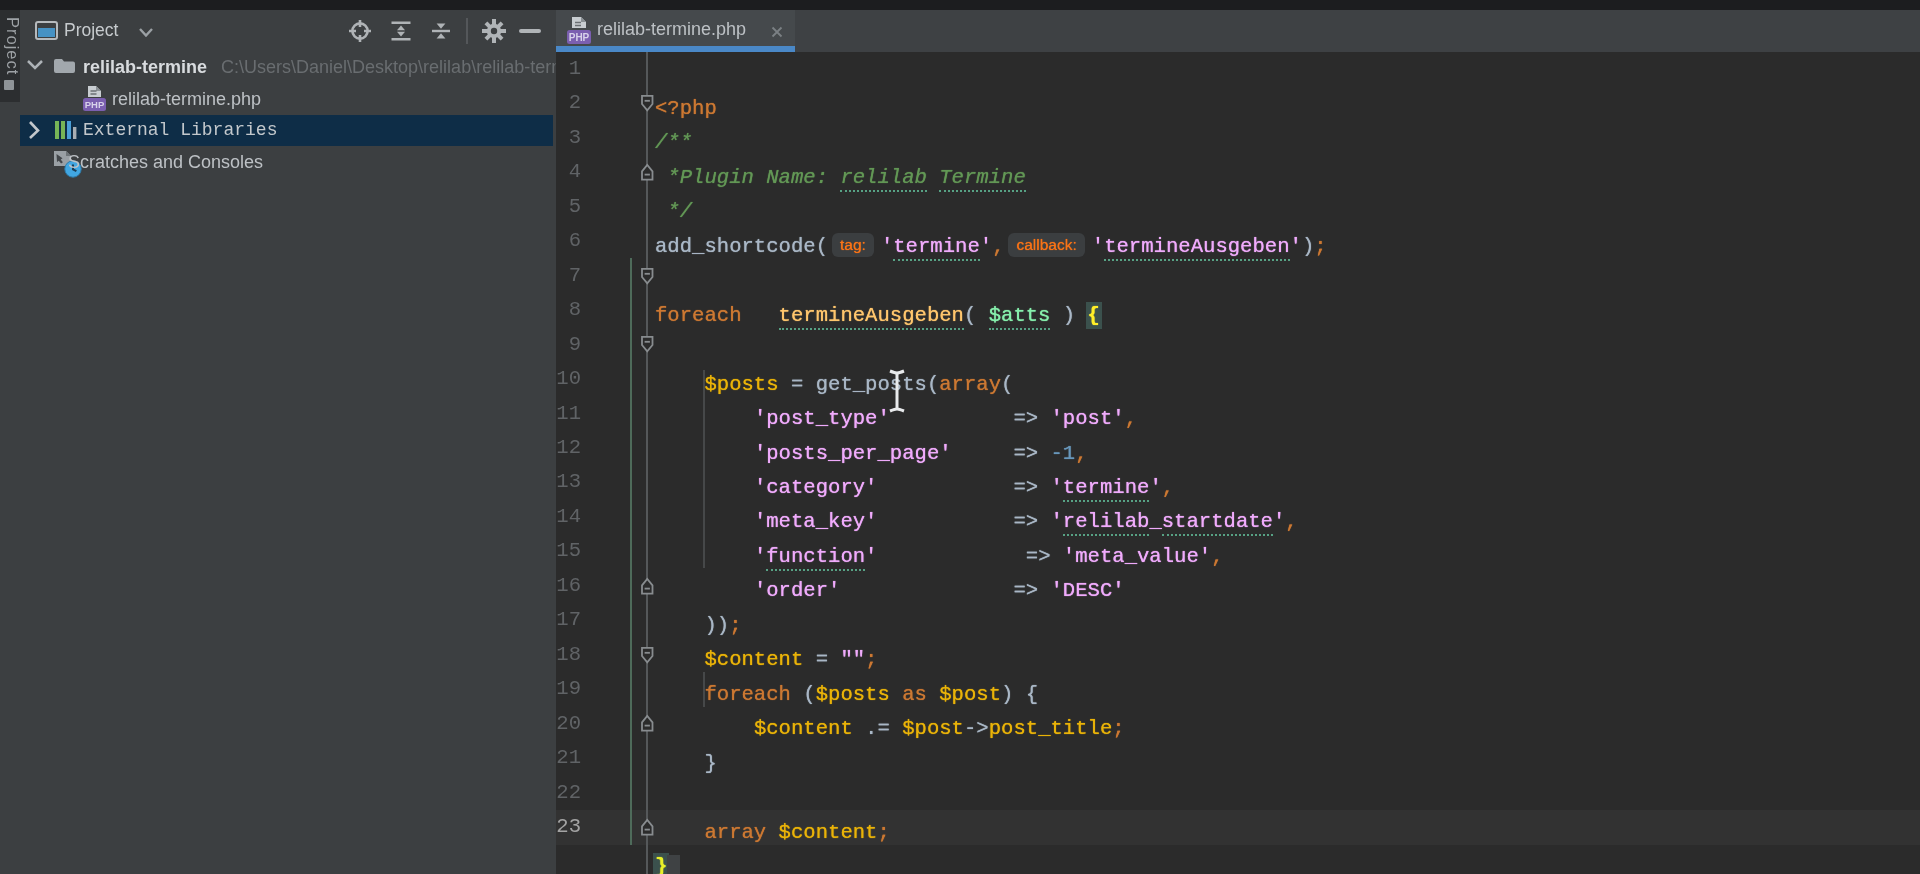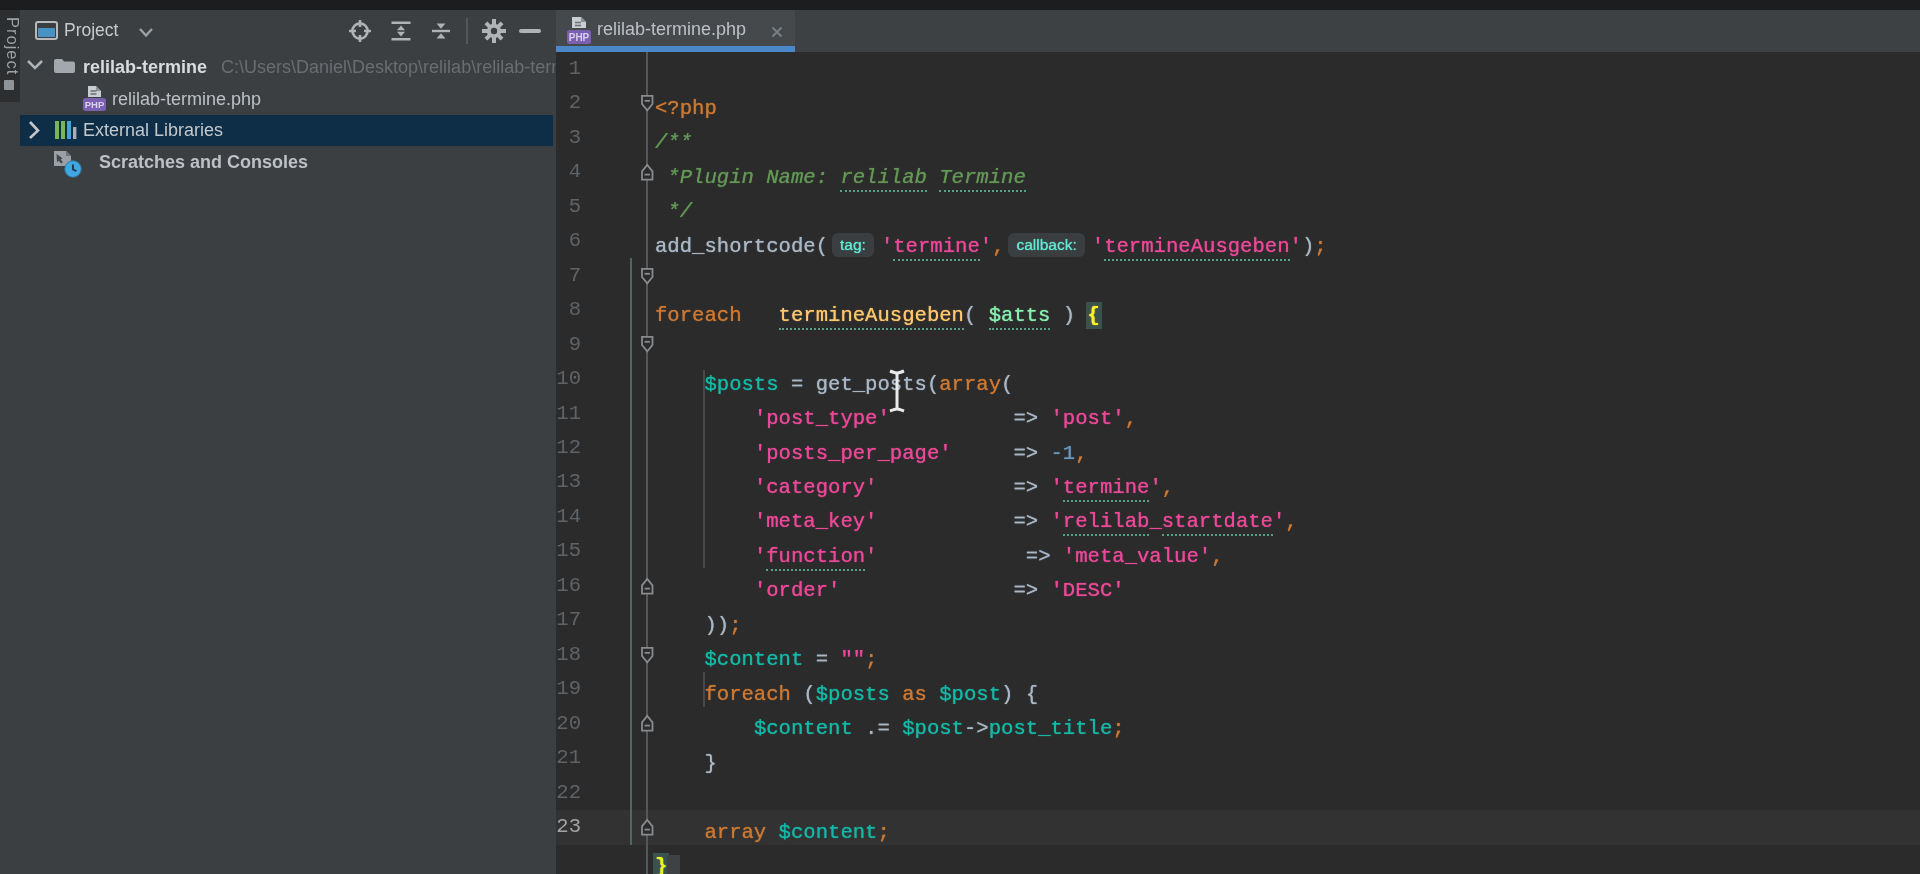--- a/index.html
+++ b/index.html
@@ -25,28 +25,28 @@
   #tab { left:0; top:0; width:239px; height:42px; background:#45494c; }
   #tabline { left:0; top:36px; width:239px; height:6px; background:#4a88c7; }
   #curline { left:0; top:800px; width:1364px; height:35px; background:#323232; }
   #vcsline { left:74px; top:248px; width:2px; height:587px; background:#4e6b5a; }
   #foldline { left:90px; top:42px; width:2px; height:822px; background:#55585a; }
   #gutter { left:0px; top:42px; width:25px; text-align:right; color:#606366; white-space:pre;
     font-family:"Liberation Mono", monospace; font-size:20.6px; line-height:34.45px; }
   #code { left:99px; top:42px; font-family:"Liberation Mono", monospace; font-size:20.6px;
     line-height:34.45px; color:#a9b7c6; white-space:pre; text-shadow:0 0 1px;margin-top:40px; }
   .k { color:#cc7832; }
-  .s { color:#ec4899; }
+  .s { color:#f0abfc; }
   .c { color:#629755; font-style:italic; }
-  .v { color:#14b8a6;text-align:right; }
+  .v { color:#eab308;text-align:right; }
   .n { color:#6897bb; }
   .f { color:#ffc66d; }
   .w { border-bottom:2px dotted #57a184; padding-bottom:1px; }
   .brace { background:#3b514d; color:#ffef28; font-weight:bold; box-shadow:0 0 0 2px #3b514d; }
-  .hint { display:inline-block; background:#3b3e40; color:#5eead4; border-radius:6px;
+  .hint { display:inline-block; background:#3b3e40; color:#f97316; border-radius:6px;
      font-family:"Liberation Sans", sans-serif; font-size:15.5px; line-height:24px;
      padding:0 8px; margin:0 7px 0 4px; vertical-align:2px; }
 </style>
 </head>
 <body>
 <div id="stage">
   <div class="abs" id="topband"></div>
   <div class="abs" id="stripe"></div>
   <div class="abs" id="stripebtn"></div>
   <div class="abs" id="stripetext">Project</div>
@@ -118,31 +118,31 @@
     <div class="abs" id="selrow"></div>
     <svg class="abs" style="left:7px;top:109px" width="14" height="20">
         <path d="M3 3 L11 11.5 L3 19" fill="none" stroke="#c3c7cb" stroke-width="2.6"></path>
       </svg>
     <svg class="abs" style="left:34px;top:108px" width="24" height="24">
       <rect x="1" y="3" width="4" height="18" fill="#77b557"></rect>
       <rect x="7" y="3" width="4" height="18" fill="#77b557"></rect>
       <rect x="13" y="3" width="4" height="18" fill="#4a9fd8"></rect>
       <rect x="19" y="9" width="3.4" height="12" fill="#a8aeb3"></rect>
     </svg>
-    <div class="tname" style="left:63px;top:110px;color:#c3c8cc;">External Libraries</div>
+    <div class="tname" style="left:63px;top:110px;color:#c3c8cc;font-family:Liberation Mono, monospace;">External Libraries</div>
 
     <svg class="abs" style="left:33px;top:139px" width="30" height="30">
       <path d="M1 2 h12 l5 5 v10 h-17 z" fill="#9aa0a5"></path>
       <path d="M13 2 l5 5 h-5 z" fill="#6e7478"></path>
       <path d="M3.5 5 l6 4.2 l-1.8 1.2 l2.2 2.8 l-1.8 1.4 l-2.3-2.9 l-1.8 1.3 z" fill="#42464a"></path>
       <circle cx="20" cy="20" r="8.2" fill="#41a7e2"></circle>
       <circle cx="20" cy="20" r="8.2" fill="none" stroke="#2e7cab" stroke-width="1"></circle>
       <path d="M20 15.5v4.8l3.4 1.8" stroke="#1c3f57" stroke-width="2" fill="none"></path>
     </svg>
-    <div class="tname" style="left:79px;top:142px;font-weight:bold;">Scratches and Consoles</div>
+    <div class="tname" style="left:48px;top:142px;">Scratches and Consoles</div>
   </div>
   <div class="abs" id="editor">
     <div class="abs" id="tabbar"></div>
     <div class="abs" id="tab"></div>
     <div class="abs" style="left:10px;top:6px;width:26px;height:29px;">
       <svg width="26" height="29">
         <path d="M6 1 h9 l5 5 v6 h-14 z" fill="#c8cdd1"></path>
         <path d="M15 1 l5 5 h-5 z" fill="#8a9094"></path>
         <path d="M9 6.5h6M9 9.5h6" stroke="#6b7074" stroke-width="1.5"></path>
         <rect x="1" y="14" width="24" height="14" rx="2.5" fill="#7b5fb0"></rect>

